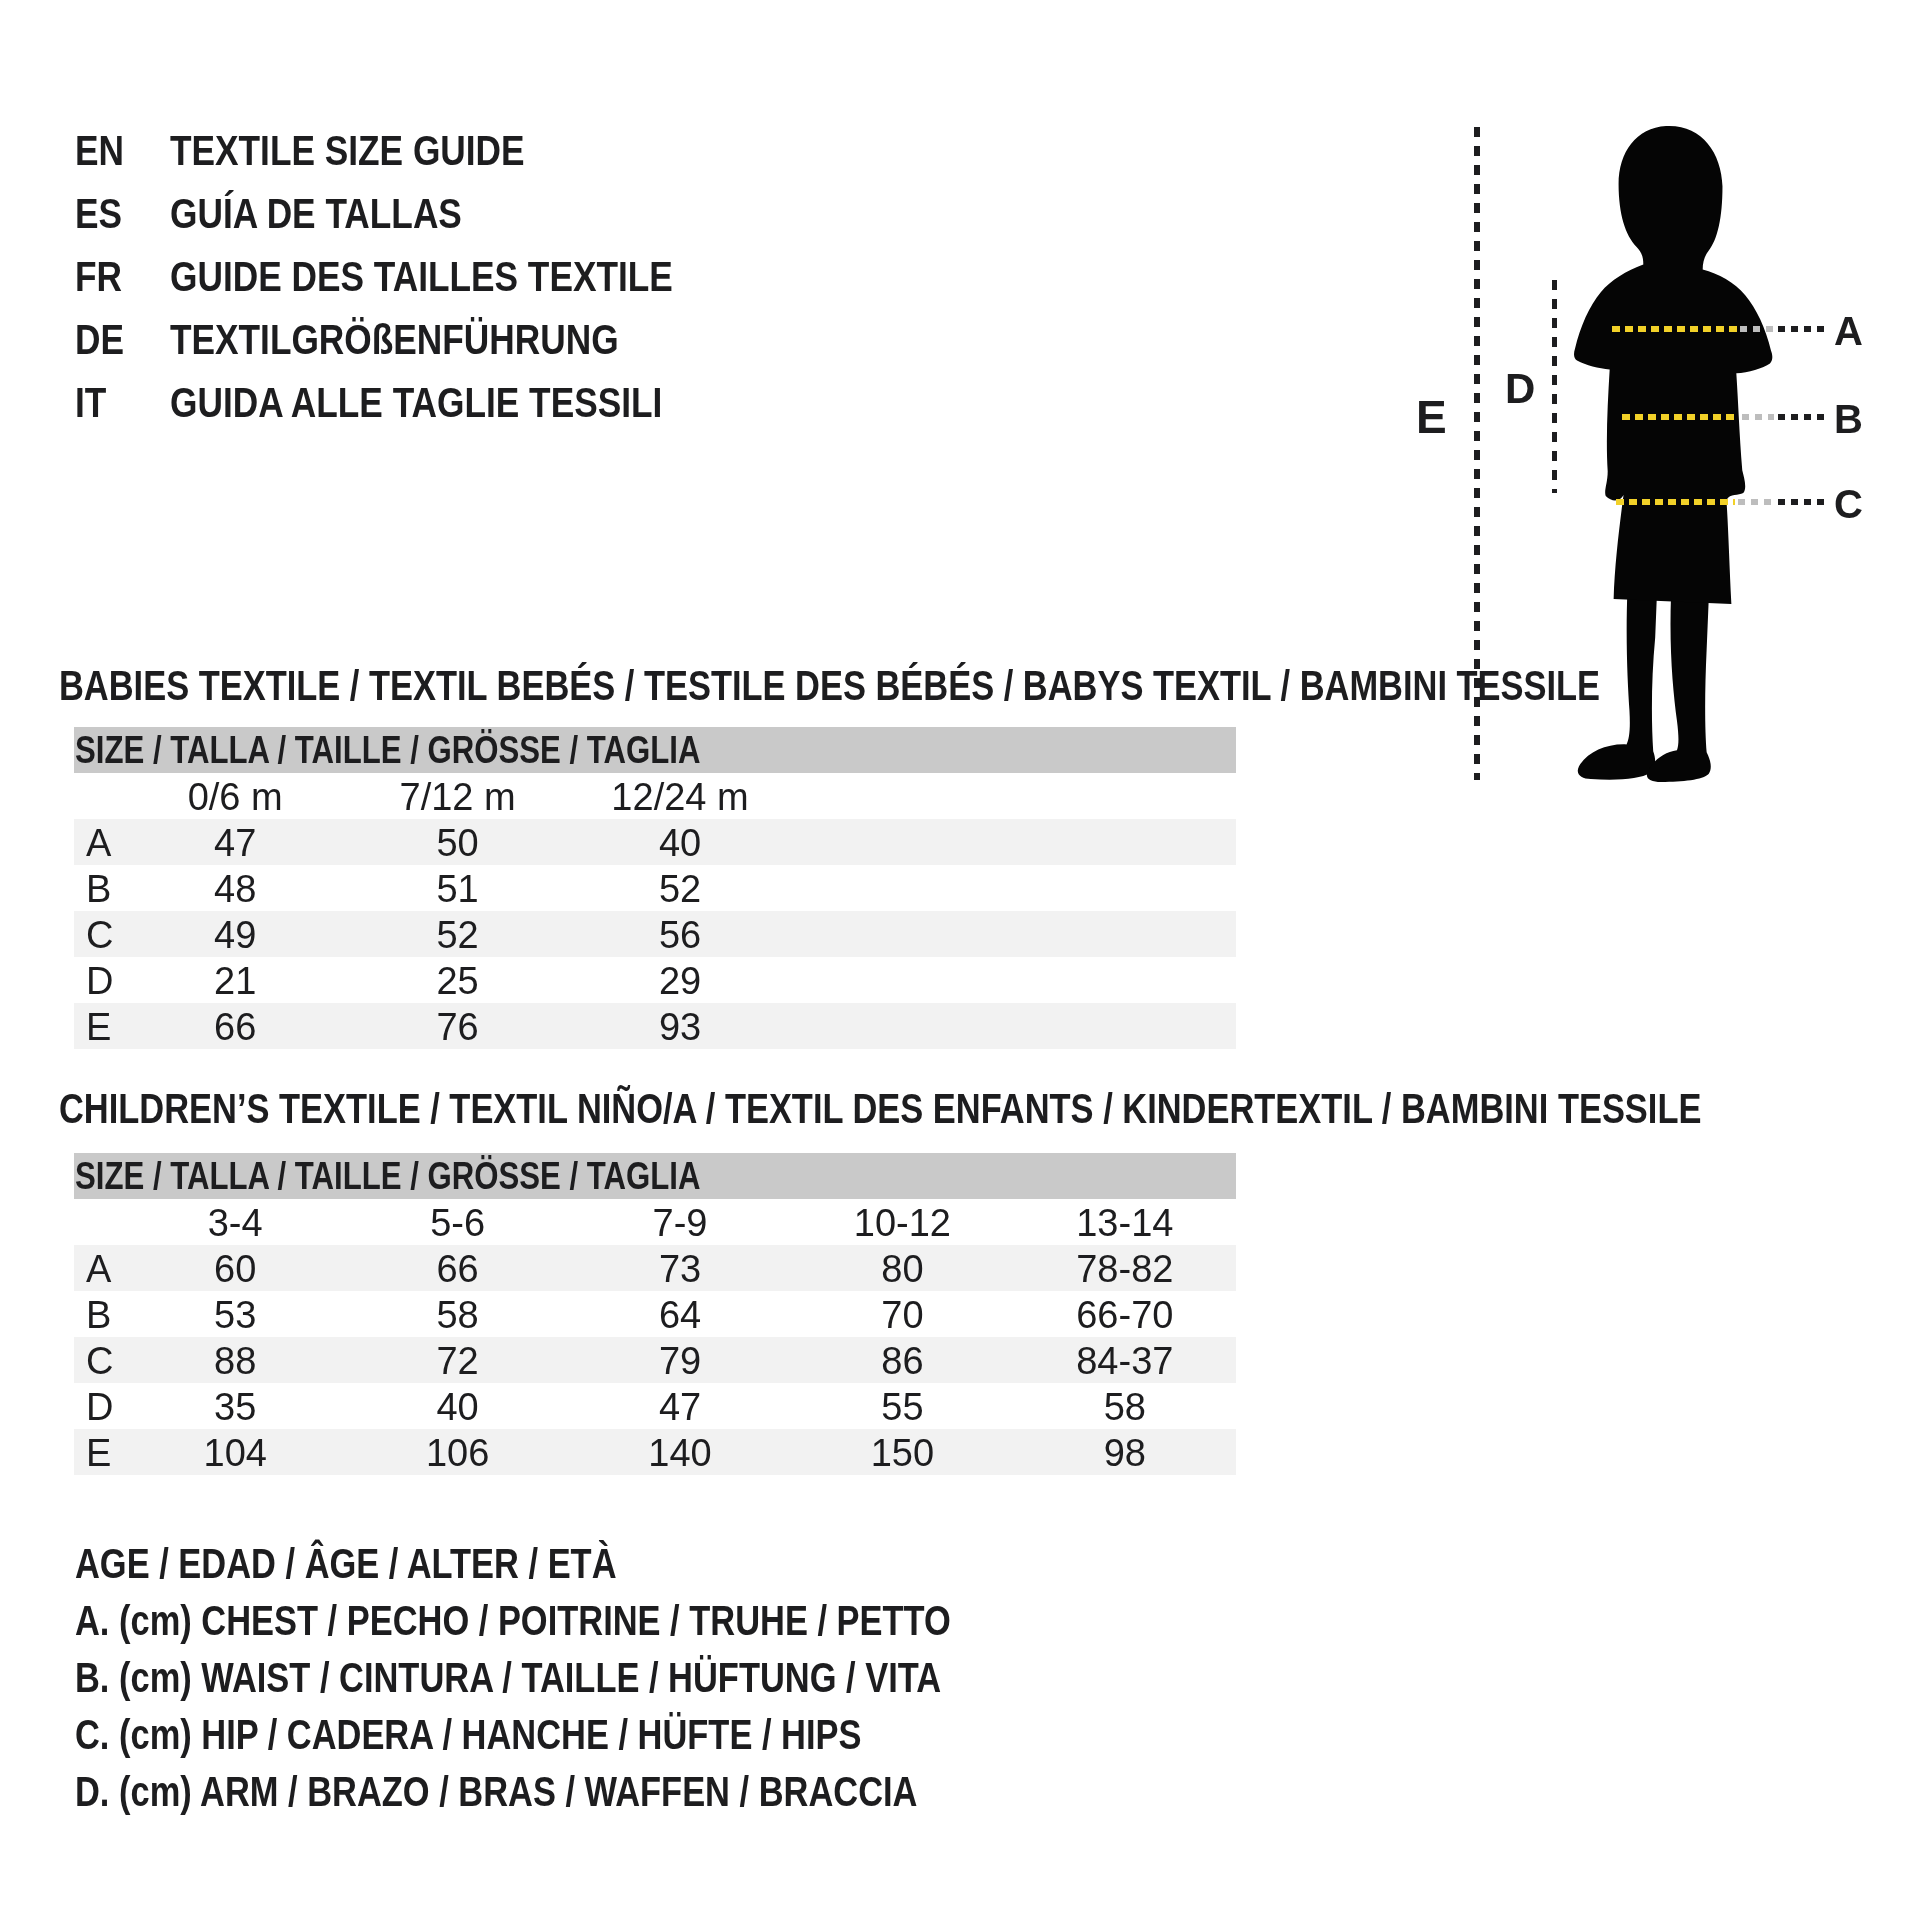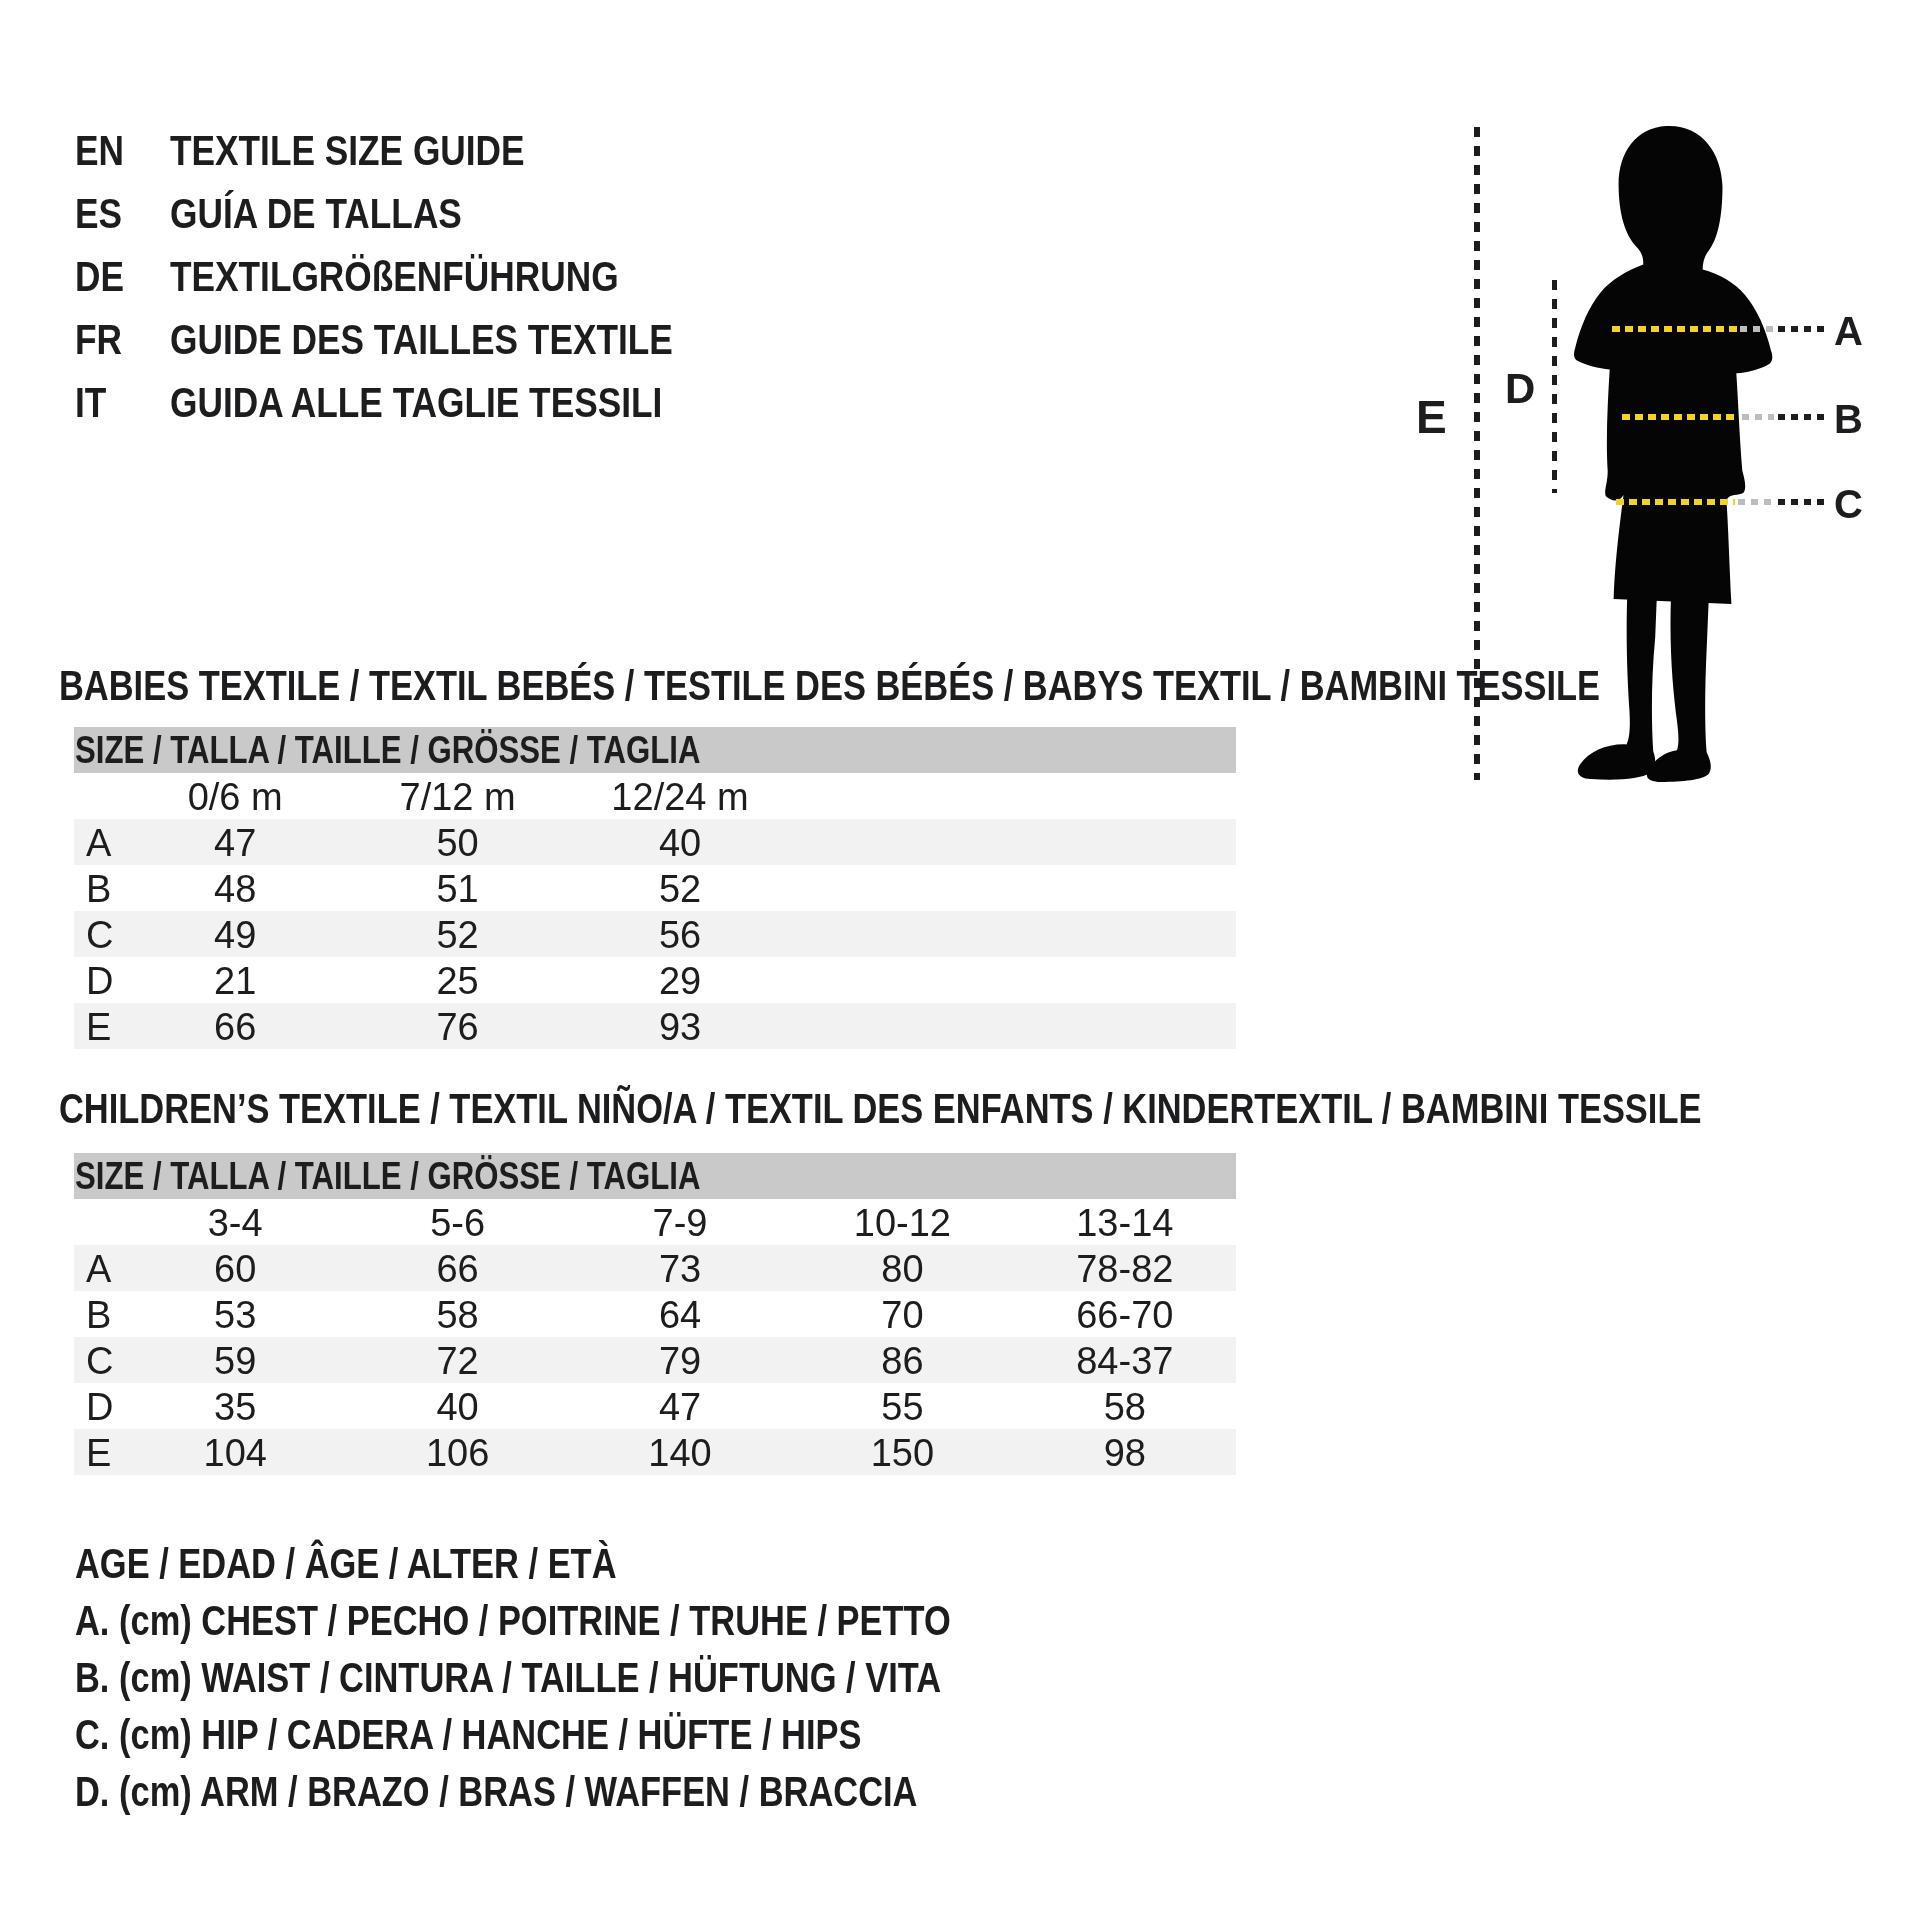--- a/index.html
+++ b/index.html
@@ -48,26 +48,26 @@
   <div class="langs">
     <div class="lang-row">
       <span class="lang-code"><span class="cx">EN</span></span>
       <span><span class="cx">TEXTILE SIZE GUIDE</span></span>
     </div>
     <div class="lang-row">
       <span class="lang-code"><span class="cx">ES</span></span>
       <span><span class="cx">GUÍA DE TALLAS</span></span>
     </div>
     <div class="lang-row">
+      <span class="lang-code"><span class="cx">FR</span></span>
+      <span><span class="cx">GUIDE DES TAILLES TEXTILE</span></span>
+    </div>
+    <div class="lang-row">
       <span class="lang-code"><span class="cx">DE</span></span>
       <span><span class="cx">TEXTILGRÖßENFÜHRUNG</span></span>
-    </div>
-    <div class="lang-row">
-      <span class="lang-code"><span class="cx">FR</span></span>
-      <span><span class="cx">GUIDE DES TAILLES TEXTILE</span></span>
     </div>
     <div class="lang-row">
       <span class="lang-code"><span class="cx">IT</span></span>
       <span><span class="cx">GUIDA ALLE TAGLIE TESSILI</span></span>
     </div>
   </div>
 
   <div class="vdot" style="left:1474px;top:107px;height:653px;"></div>
   <div class="vdot" style="left:1552px;top:260px;height:213px;width:5px;"></div>
   <div class="fig-label" style="left:1416px;top:370px;font-size:46px;"><span>E</span></div>
@@ -173,21 +173,21 @@
     <div class="trow">
       <span class="tlabel">B</span>
       <span class="tcell">53</span>
       <span class="tcell">58</span>
       <span class="tcell">64</span>
       <span class="tcell">70</span>
       <span class="tcell">66-70</span>
     </div>
     <div class="trow shade">
       <span class="tlabel">C</span>
-      <span class="tcell">59</span>
+      <span class="tcell">88</span>
       <span class="tcell">72</span>
       <span class="tcell">79</span>
       <span class="tcell">86</span>
       <span class="tcell">84-37</span>
     </div>
     <div class="trow">
       <span class="tlabel">D</span>
       <span class="tcell">35</span>
       <span class="tcell">40</span>
       <span class="tcell">47</span>

